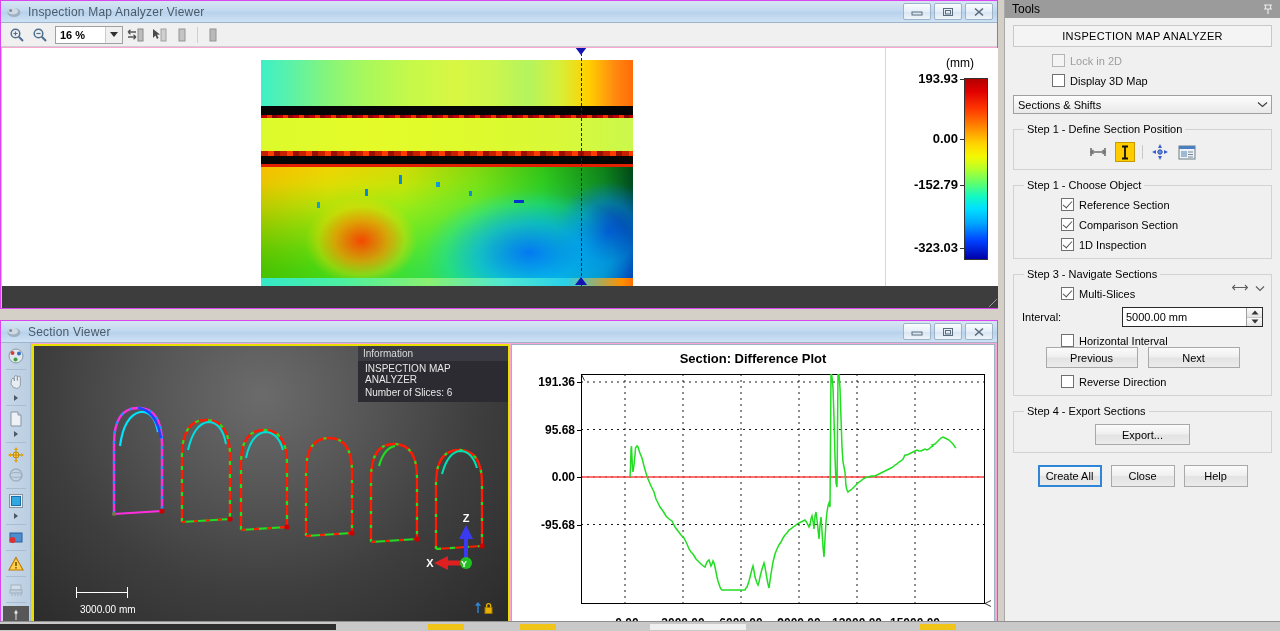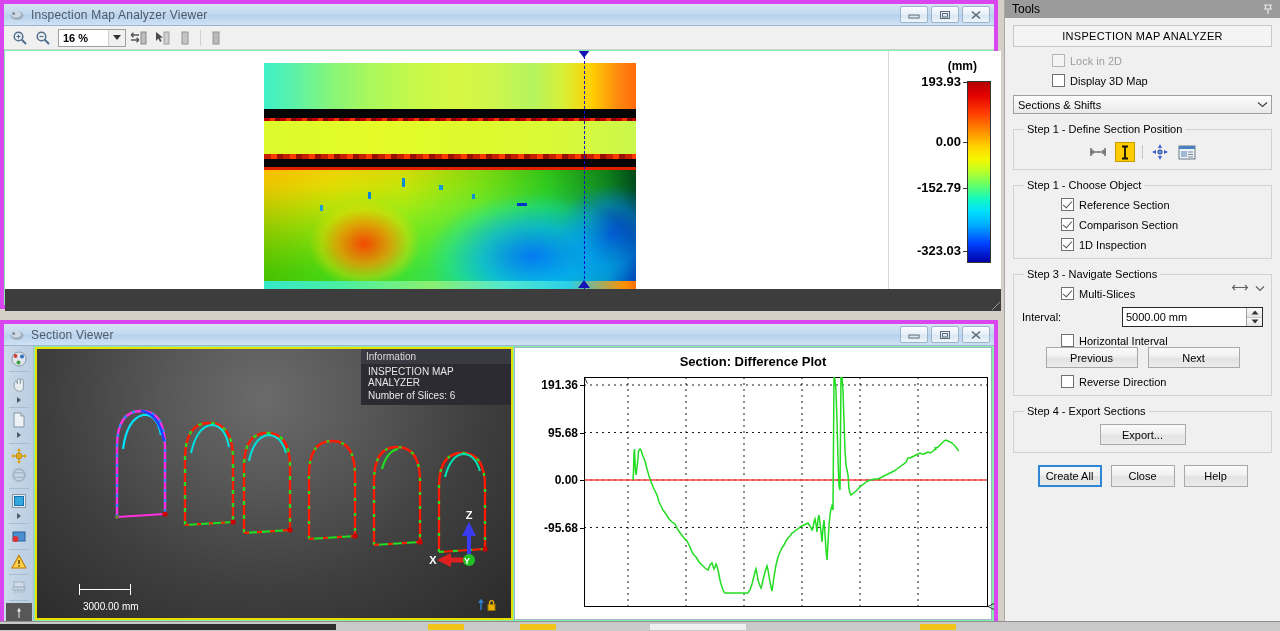--- a/index.html
+++ b/index.html
@@ -9,22 +9,22 @@
     background: #d4d0c8;
     font-family: "Liberation Sans", sans-serif;
     font-size: 11px;
     color: #000;
   }
   #root { position: relative; width: 1280px; height: 631px; }
 
   
   .window {
     position: absolute;
-    background: #86efac;
-    border: 4px solid #d946ef;
+    background: #f9a8d4;
+    border: 1px solid #d946ef;
     box-sizing: border-box;
   }
   .titlebar {
     height: 22px;
     background: linear-gradient(to bottom, #d6e5f3 0%, #c3d9ef 45%, #b8d2ec 55%, #cfe2f5 100%);
     border-bottom: 1px solid #9cb4cc;
     display: flex;
     align-items: center;
     padding: 0 2px 0 6px;
     box-sizing: border-box;
@@ -116,21 +116,21 @@
     width:8px;height:8px;
     background:
       linear-gradient(135deg, transparent 45%, #9a9a9a 45%, #9a9a9a 55%, transparent 55%);
   }
   .legend {
     position: absolute; right: 6px; top: 6px;
     width: 104px; height: 220px;
   }
   .legend-unit {
     position:absolute; right: 18px; top: 2px;
-    font-size: 12px; font-weight: bold; padding-left: 13px;
+    font-size: 12px; font-weight: normal; padding-left: 13px;
   }
   .legend-bar {
     position:absolute; right: 4px; top: 24px;
     width: 22px; height: 180px;
     border: 1px solid #333;
     background: linear-gradient(to bottom,
       #b40000 0%, #e10000 7%, #ff3a00 17%, #ff8a00 27%,
       #ffd400 36%, #f4f800 43%, #b6ff2a 50%, #5dff6e 58%,
       #14f9c0 65%, #00e0ff 72%, #00a8ff 80%, #0040ff 90%, #0000a8 100%);
   }
@@ -332,21 +332,21 @@
     border: 1px solid #a9a9a9;
     background: linear-gradient(to bottom,#fbfbfb 0%, #efefef 48%, #e3e3e3 52%, #ebebeb 100%);
     display:flex; align-items:center; justify-content:center;
     font-size: 11px;
     box-sizing: border-box;
   }
   .btn.focus { border: 2px solid #2f86d6; }
   .btn-row { display:flex; gap: 10px; justify-content:center; }
   .btn-row .btn { width: 92px; }
   .export-row { display:flex; justify-content:center; margin-top: 3px; }
-  .export-row .btn { width: 86px; }
+  .export-row .btn { width: 95px; }
   .final-row { display:flex; gap: 9px; margin-top: 12px; justify-content:center; }
   .final-row .btn { width: 64px; height: 22px; }
 
   .multi-icons { position:absolute; right: 6px; top: 2px; display:flex; gap:7px; align-items:center; }
 
   
   #taskbar {
     position:absolute; left:0; bottom:0; width:1280px; height: 9px;
     background: #c9c9c9;
     border-top: 1px solid #8f8f8f;

